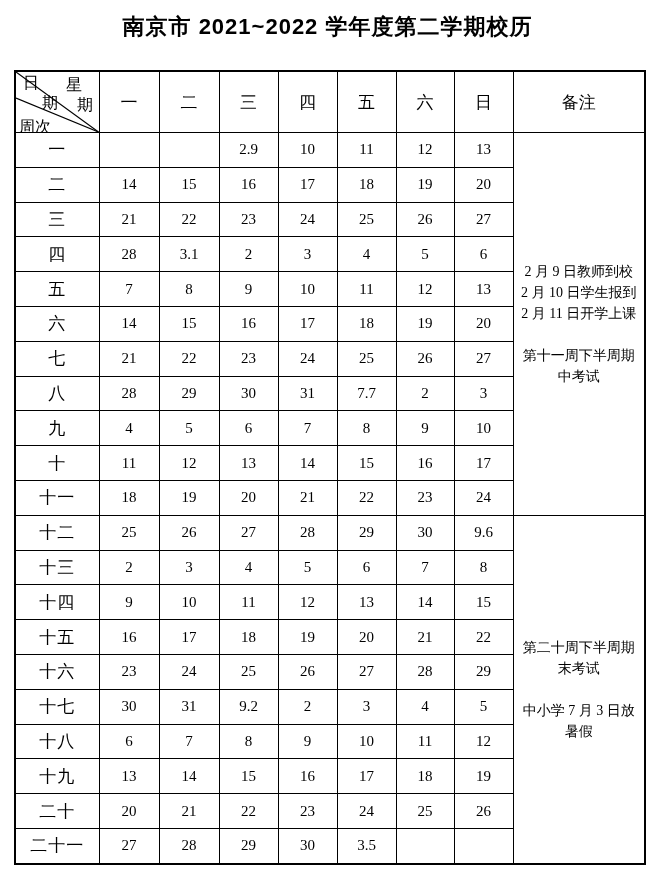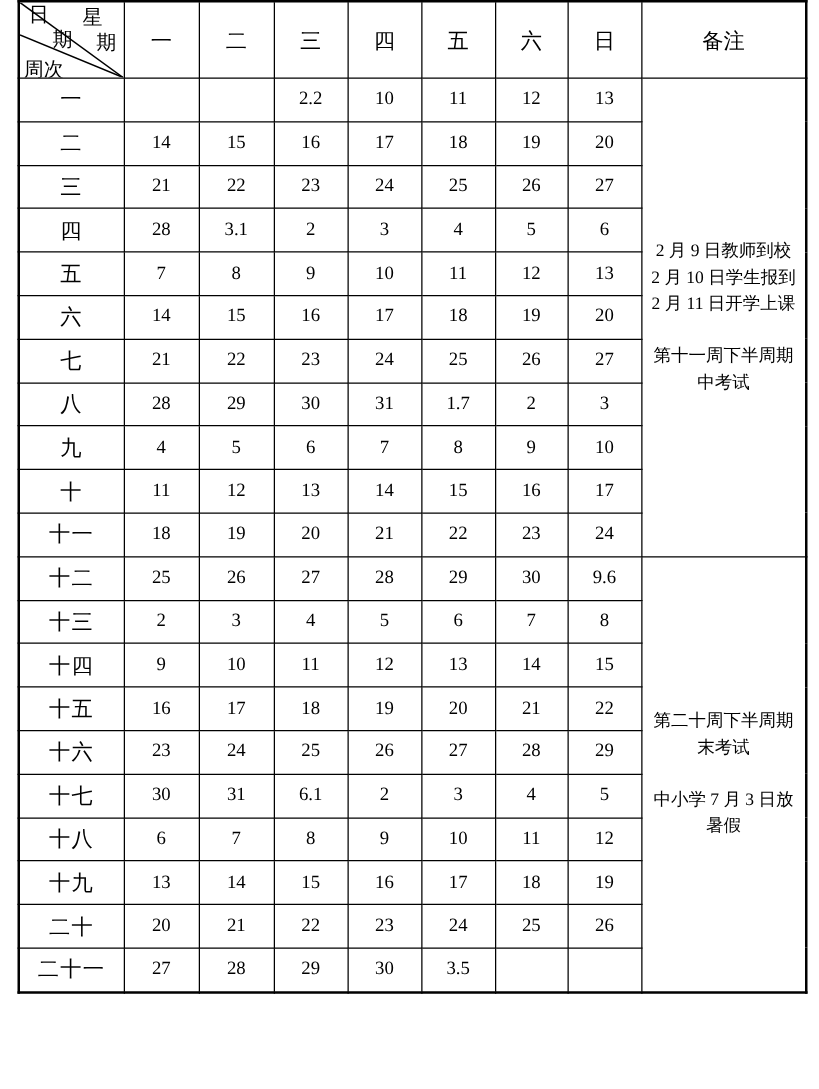--- a/index.html
+++ b/index.html
@@ -75,20 +75,21 @@
     padding: 0 4px 0 6px;
     white-space: pre-line;
     vertical-align: middle;
   }
 </style>
 </head>
 <body>
 
 <div class="page">
 
+  <div class="title">南京市 2021~2022 学年度第二学期校历</div>
 
   <table class="cal">
     <colgroup>
       <col style="width:84px">
       <col style="width:60px">
         <col style="width:60px">
         <col style="width:59px">
       <col style="width:59px">
         <col style="width:59px">
         <col style="width:58px">
@@ -116,21 +117,21 @@
         <th>六</th>
         <th>日</th>
         <th>备注</th>
       </tr>
     </thead>
     <tbody>
         <tr>
           <th class="wk">一</th>
           <td class="dc"></td>
           <td class="dc"></td>
-          <td class="dc">2.2</td>
+          <td class="dc">2.9</td>
           <td class="dc">10</td>
           <td class="dc">11</td>
           <td class="dc">12</td>
           <td class="dc">13</td>
           <td class="rm" rowspan="11">2 月 9 日教师到校
 2 月 10 日学生报到
 2 月 11 日开学上课
 
 第十一周下半周期
 中考试</td>
@@ -194,21 +195,21 @@
           <td class="dc">25</td>
           <td class="dc">26</td>
           <td class="dc">27</td>
         </tr>
         <tr>
           <th class="wk">八</th>
           <td class="dc">28</td>
           <td class="dc">29</td>
           <td class="dc">30</td>
           <td class="dc">31</td>
-          <td class="dc">1.7</td>
+          <td class="dc">7.7</td>
           <td class="dc">2</td>
           <td class="dc">3</td>
         </tr>
         <tr>
           <th class="wk">九</th>
           <td class="dc">4</td>
           <td class="dc">5</td>
           <td class="dc">6</td>
           <td class="dc">7</td>
           <td class="dc">8</td>
@@ -287,21 +288,21 @@
           <td class="dc">25</td>
           <td class="dc">26</td>
           <td class="dc">27</td>
           <td class="dc">28</td>
           <td class="dc">29</td>
         </tr>
         <tr>
           <th class="wk">十七</th>
           <td class="dc">30</td>
           <td class="dc">31</td>
-          <td class="dc">6.1</td>
+          <td class="dc">9.2</td>
           <td class="dc">2</td>
           <td class="dc">3</td>
           <td class="dc">4</td>
           <td class="dc">5</td>
         </tr>
         <tr>
           <th class="wk">十八</th>
           <td class="dc">6</td>
           <td class="dc">7</td>
           <td class="dc">8</td>

